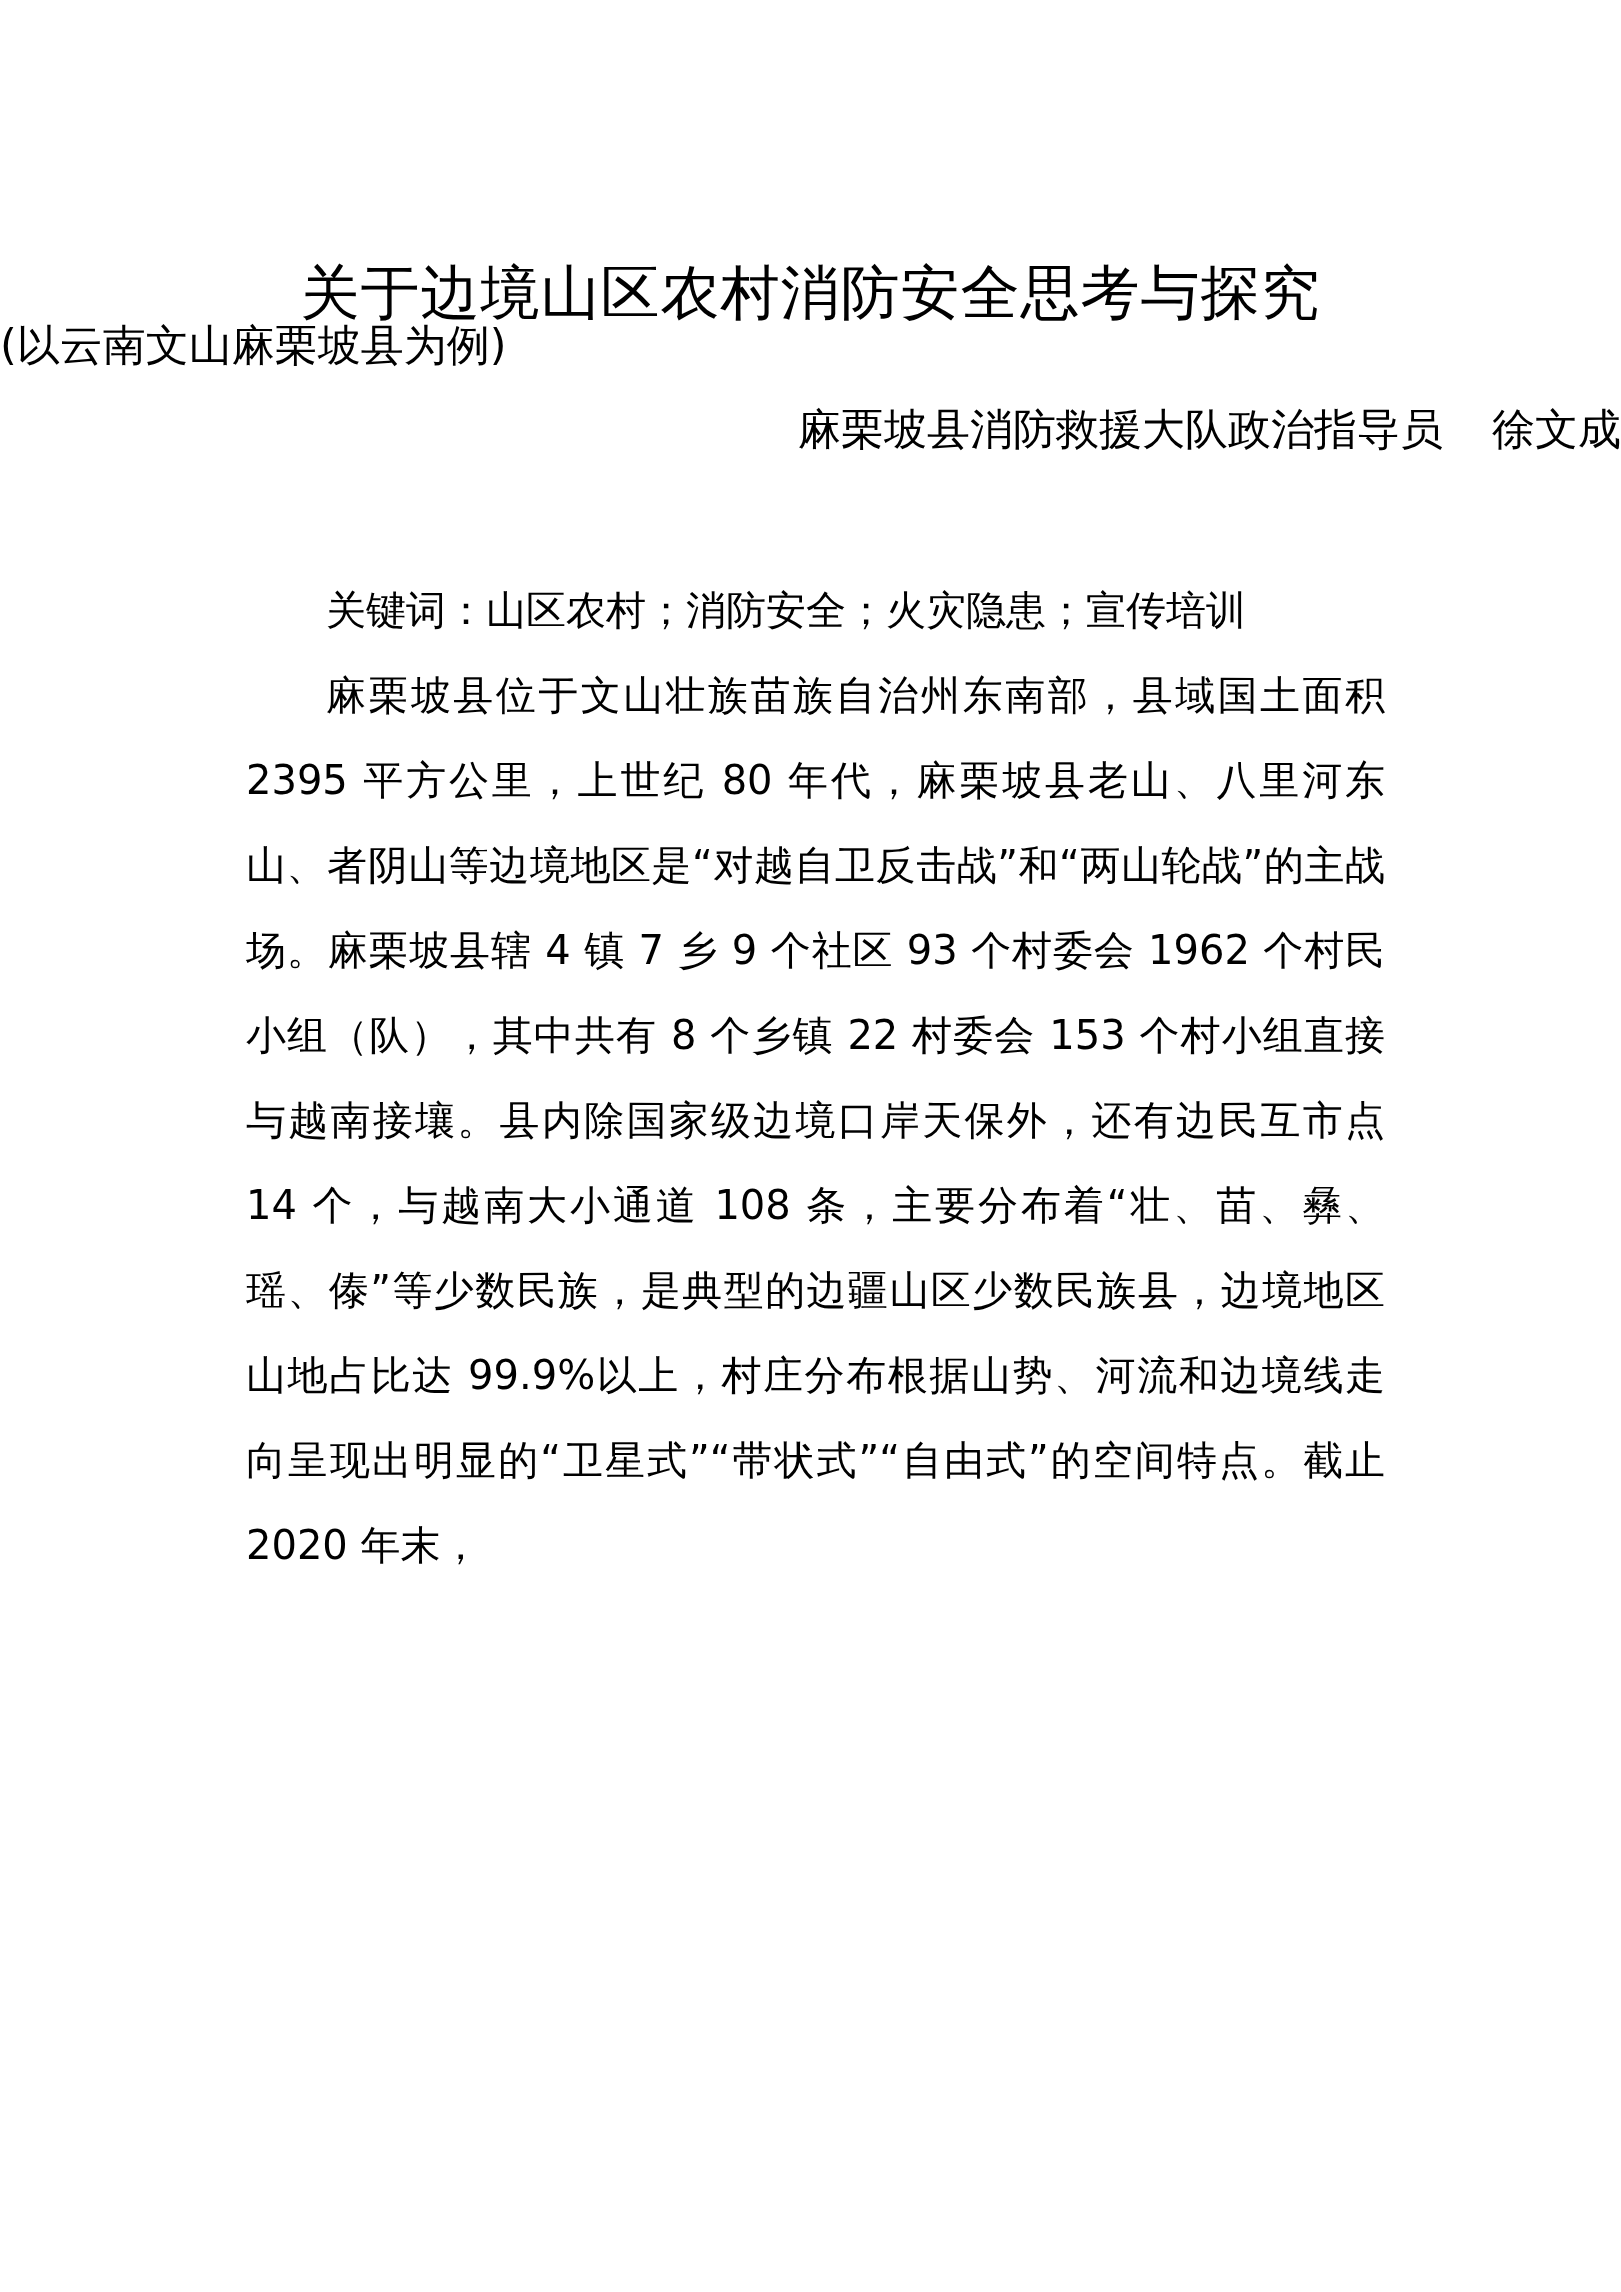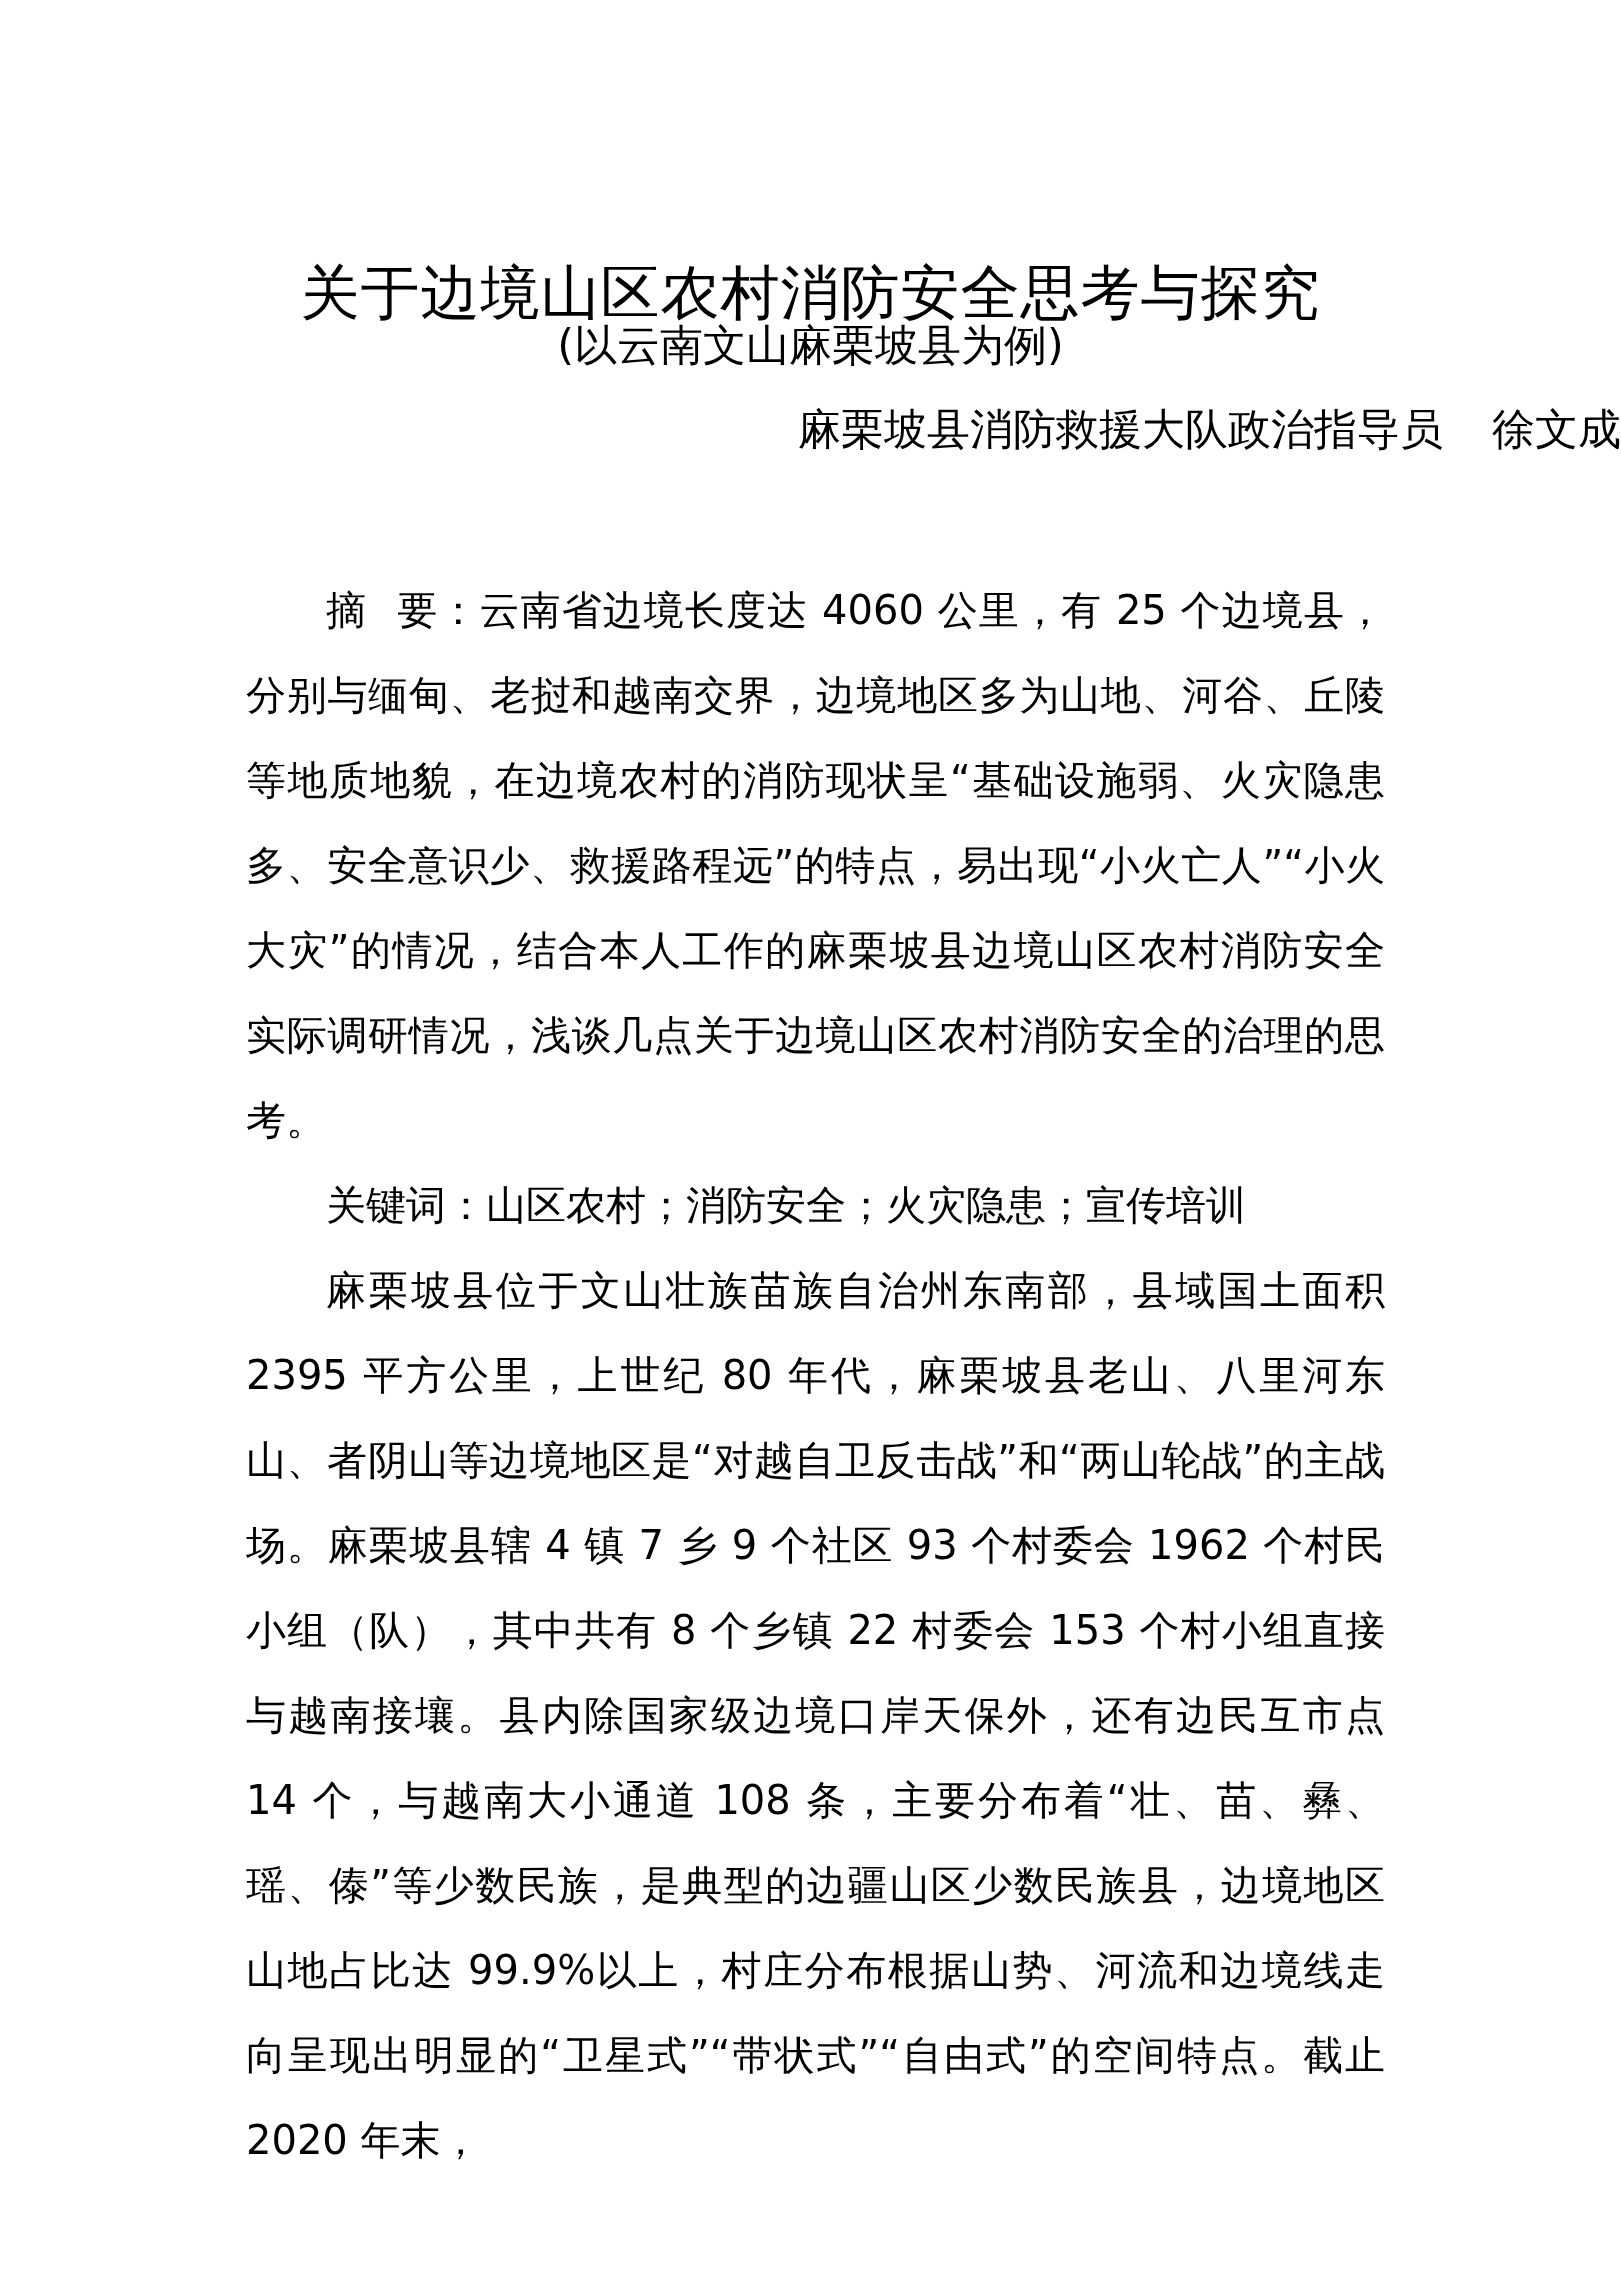--- a/index.html
+++ b/index.html
@@ -1,38 +1,37 @@
 <!DOCTYPE html>
 <html><head>
 <meta charset="utf-8">
 <style>
   html, body { margin: 0; padding: 0; background: #ffffff; }
   body { width: 1621px; height: 2293px; position: relative; overflow: hidden;
          font-family: "DejaVu Sans", "Liberation Sans", sans-serif; color: #000; }
   .title { position: absolute; top: 223px; left: 0; width: 1621px; text-align: center;
            font-size: 59px; line-height: 78px; letter-spacing: 1px; margin-top: 31px; }
-  .subtitle { position: absolute; top: 316px; left: 0; width: 1621px; text-align: center;
+  .subtitle { position: absolute; top: 316px; left: 0; width: 1621px; text-align: left;
               font-size: 43px; line-height: 59px; }
   .author { position: absolute; top: 400px; left: 0; width: 1621px; text-align: right;
             font-size: 43px; line-height: 59px; }
   .author .gap { display: inline-block; width: 49px; }
   .body { position: absolute; top: 568px; left: 246px; width: 1139px;
           font-size: 40px; line-height: 85px; text-align: justify; text-justify: inter-character; }
   .body p { margin: 0; text-indent: 2em; }
   .body .label-gap { display: inline-block; width: 29px; }
 </style>
 </head>
 <body>
 
 <div>
   <div class="title">关于边境山区农村消防安全思考与探究</div>
   <div class="subtitle">(以云南文山麻栗坡县为例)</div>
   <div class="author">
     <span>麻栗坡县消防救援大队政治指导员</span><span class="gap"></span><span>徐文成</span>
   </div>
 
   <div class="body">
-    <p><span>摘</span><span class="label-gap"></span><span>要：</span><span>云南省边境长度达 4060 公里，有 25 个边境县，分别与缅甸、老挝和越南交界，边境地区多为山地、河谷、丘陵等地质地貌，在边境农村的消防现状呈“基础设施弱、火灾隐患多、安全意识少、救援路程远”的特点，易出现“小火亡人”“小火大灾”的情况，结合本人工作的麻栗坡县边境山区农村消防安全实际调研情况，浅谈几点关于边境山区农村消防安全的治理的思考。</span></p>
     <p><span>关键词：</span><span>山区农村；消防安全；火灾隐患；宣传培训</span></p>
     <p>麻栗坡县位于文山壮族苗族自治州东南部，县域国土面积 2395 平方公里，上世纪 80 年代，麻栗坡县老山、八里河东山、者阴山等边境地区是“对越自卫反击战”和“两山轮战”的主战场。麻栗坡县辖 4 镇 7 乡 9 个社区 93 个村委会 1962 个村民小组（队），其中共有 8 个乡镇 22 村委会 153 个村小组直接与越南接壤。县内除国家级边境口岸天保外，还有边民互市点 14 个，与越南大小通道 108 条，主要分布着“壮、苗、彝、瑶、傣”等少数民族，是典型的边疆山区少数民族县，边境地区山地占比达 99.9%以上，村庄分布根据山势、河流和边境线走向呈现出明显的“卫星式”“带状式”“自由式”的空间特点。截止 2020 年末，</p>
   </div>
 </div>
 
 
 </body></html>

